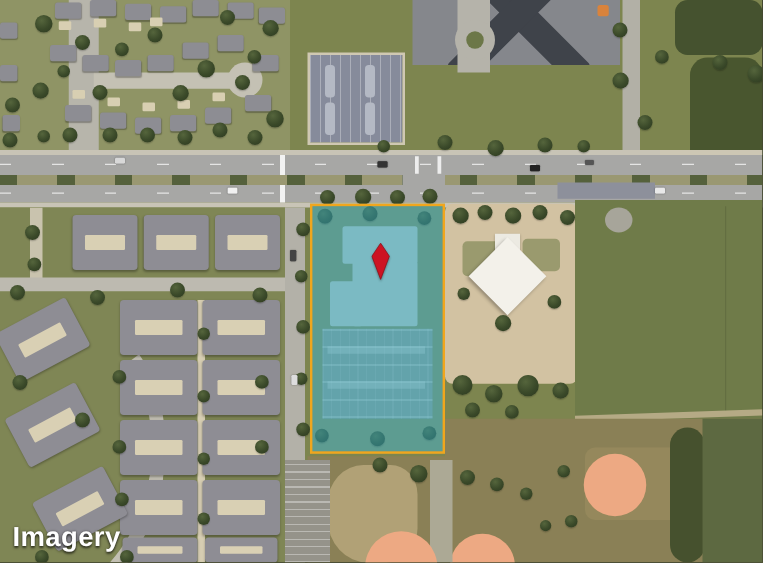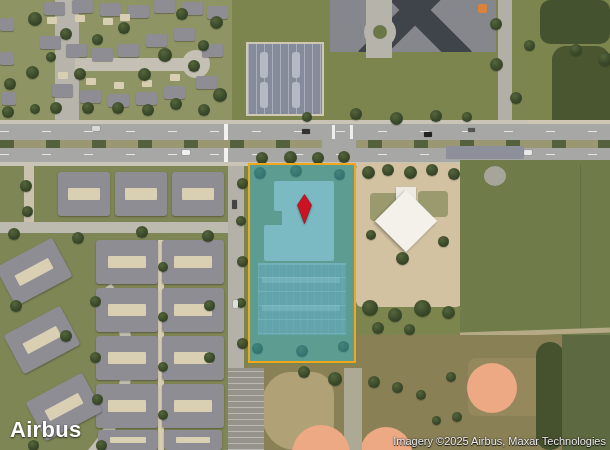--- a/index.html
+++ b/index.html
@@ -263,16 +263,15 @@
         <div class="abs" style="left:4px;top:42px;width:78px;height:6px;background:rgba(255,255,255,.3);"></div>
       </div>
       <div class="tint"></div>
       <div class="abs" style="left:47px;top:29px;width:15px;height:30px;filter:drop-shadow(0 1px 1px rgba(0,0,0,.4));">
         <svg width="15" height="30" viewBox="0 0 15 30">
           <polygon points="7.5,0.5 14.5,11 7.5,29.5 0.5,11" fill="var(--pin-red,#cd1322)" stroke="#8d0f18" stroke-width="0.6"></polygon>
         </svg>
       </div>
     </div>
 
-    <div id="google-logo">Airbus</div>
-    <div id="attribution">Imagery ©2025 Airbus, Maxar Technologies</div>
+    <div id="google-logo">Imagery</div>
   </div>
 </div>
 
 </body></html>

